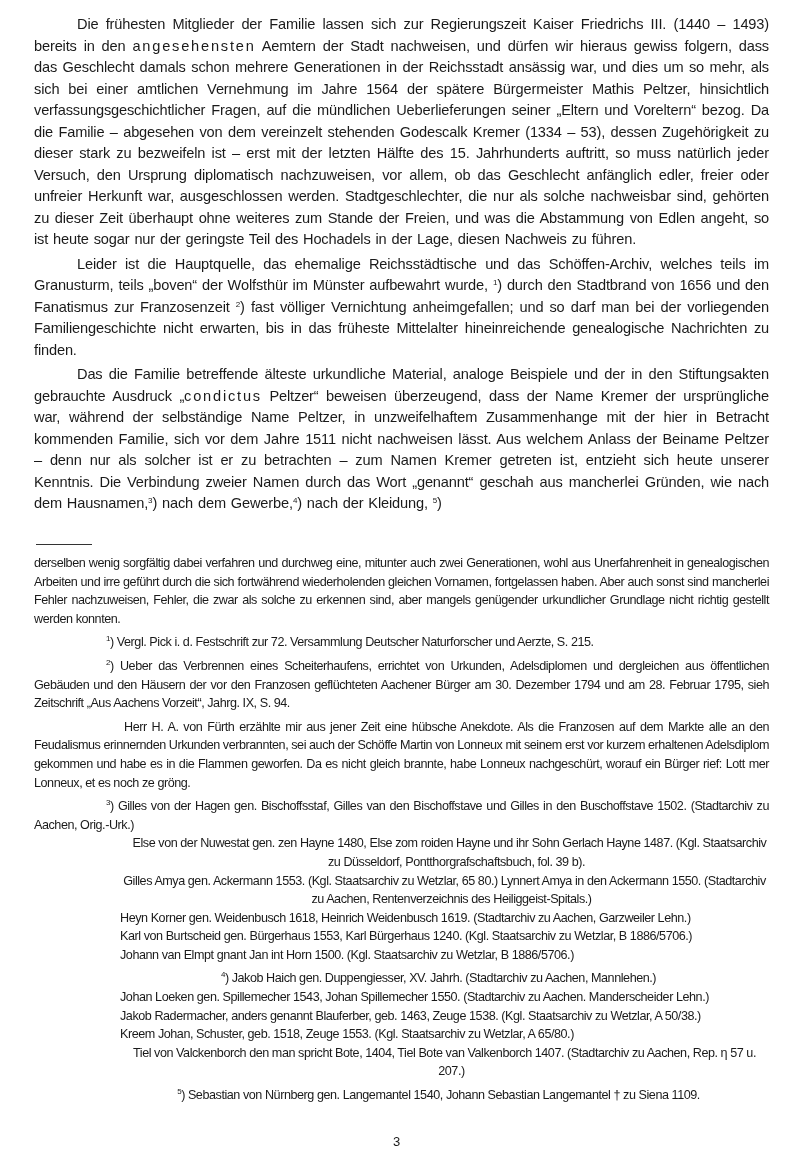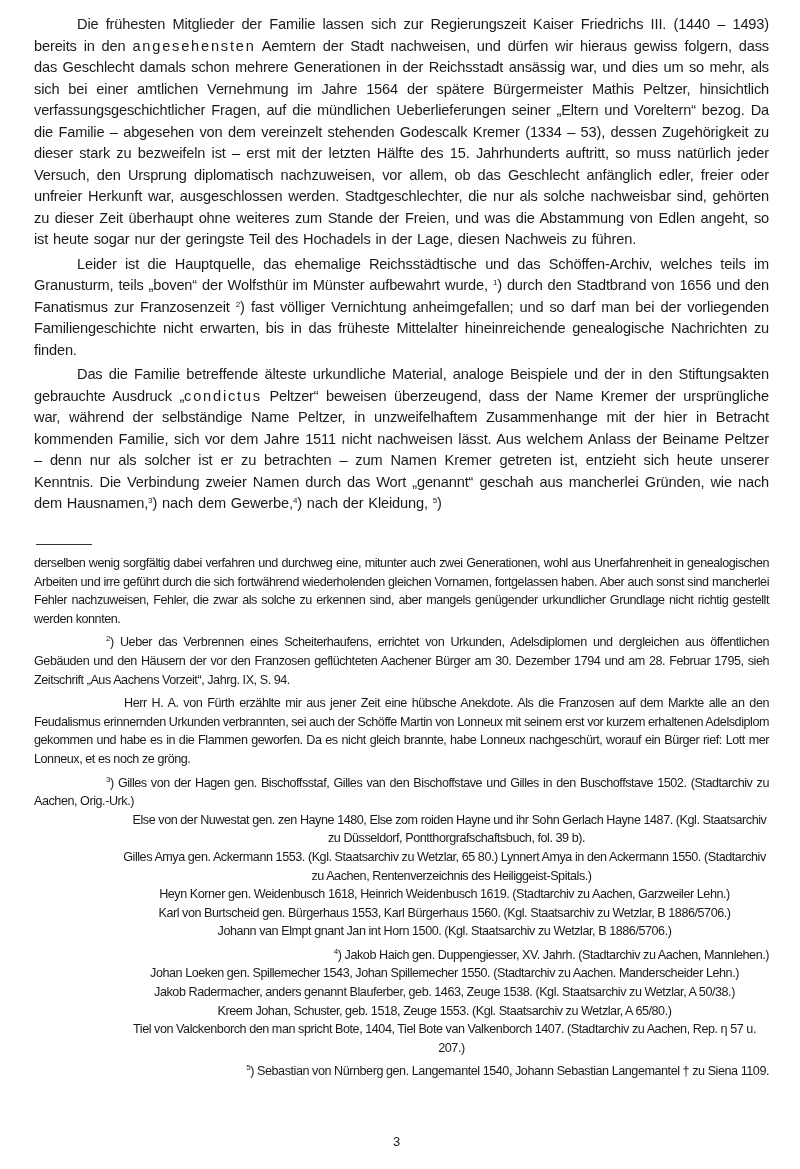--- a/index.html
+++ b/index.html
@@ -10,52 +10,53 @@
           font-size: 14.6px; line-height: 21.5px; text-align: justify; }
   .main p { margin: 0 0 3px 0; text-indent: 43px; letter-spacing: -0.15px; word-spacing: 1px; }
   .spaced { letter-spacing: 1.8px; }
   .rule { position: absolute; left: 36px; top: 544px; width: 56px; border-top: 1px solid #333; }
   .notes { position: absolute; left: 34px; top: 554px; width: 735px;
            font-family: "Liberation Sans", sans-serif;
            font-size: 12.6px; line-height: 18.6px; text-align: justify; letter-spacing: -0.45px; }
   .notes p { margin: 0; }
   .notes .gap { margin-top: 5px; }
   .notes .ind2 { text-indent: 72px; }
-  .notes .fnline { padding-left: 40px; text-indent: -14px; text-align: right; }
-  .notes .fnsub { padding-left: 86px; text-indent: 0; text-align: center; white-space: nowrap; }
+  .notes .fnline { padding-left: 40px; text-indent: -14px; text-align: center; }
+  .notes .fnsub { padding-left: 86px; text-indent: 0; text-align: left; white-space: nowrap; }
   .notes .fnsub-hang { padding-left: 100px; text-indent: -14px; text-align: center; }
   sup { font-size: 8px; vertical-align: 5px; line-height: 0; }
   .pagenum { position: absolute; left: 393px; top: 1134px; font-family: "Liberation Sans", sans-serif; font-size: 13px; }
 </style>
 </head>
 <body>
 
 <div class="page">
 
   <div class="main">
     <p><span>Die frühesten Mitglieder der Familie lassen sich zur Regierungszeit Kaiser Friedrichs III. (1440 – 1493) bereits in den </span><span class="spaced">angesehensten</span><span> Aemtern der Stadt nachweisen, und dürfen wir hieraus gewiss folgern, dass das Geschlecht damals schon mehrere Generationen in der Reichsstadt ansässig war, und dies um so mehr, als sich bei einer amtlichen Vernehmung im Jahre 1564 der spätere Bürgermeister Mathis Peltzer, hinsichtlich verfassungsgeschichtlicher Fragen, auf die mündlichen Ueberlieferungen seiner „Eltern und Voreltern“ bezog. Da die Familie – abgesehen von dem vereinzelt stehenden Godescalk Kremer (1334 – 53), dessen Zugehörigkeit zu dieser stark zu bezweifeln ist – erst mit der letzten Hälfte des 15. Jahrhunderts auftritt, so muss natürlich jeder Versuch, den Ursprung diplomatisch nachzuweisen, vor allem, ob das Geschlecht anfänglich edler, freier oder unfreier Herkunft war, ausgeschlossen werden. Stadtgeschlechter, die nur als solche nachweisbar sind, gehörten zu dieser Zeit überhaupt ohne weiteres zum Stande der Freien, und was die Abstammung von Edlen angeht, so ist heute sogar nur der geringste Teil des Hochadels in der Lage, diesen Nachweis zu führen.</span></p>
     <p><span>Leider ist die Hauptquelle, das ehemalige Reichsstädtische und das Schöffen-Archiv, welches teils im Granusturm, teils „boven“ der Wolfsthür im Münster aufbewahrt wurde,</span> <sup>1</sup><span>) durch den Stadtbrand von 1656 und den Fanatismus zur Franzosenzeit</span> <sup>2</sup><span>) fast völliger Vernichtung anheimgefallen; und so darf man bei der vorliegenden Familiengeschichte nicht erwarten, bis in das früheste Mittelalter hineinreichende genealogische Nachrichten zu finden.</span></p>
     <p><span>Das die Familie betreffende älteste urkundliche Material, analoge Beispiele und der in den Stiftungsakten gebrauchte Ausdruck „</span><span class="spaced">condictus</span><span> Peltzer“ beweisen überzeugend, dass der Name Kremer der ursprüngliche war, während der selbständige Name Peltzer, in unzweifelhaftem Zusammenhange mit der hier in Betracht kommenden Familie, sich vor dem Jahre 1511 nicht nachweisen lässt. Aus welchem Anlass der Beiname Peltzer – denn nur als solcher ist er zu betrachten – zum Namen Kremer getreten ist, entzieht sich heute unserer Kenntnis. Die Verbindung zweier Namen durch das Wort „genannt“ geschah aus mancherlei Gründen, wie nach dem Hausnamen,</span><sup>3</sup><span>) nach dem Gewerbe,</span><sup>4</sup><span>) nach der Kleidung,</span> <sup>5</sup><span>)</span></p>
   </div>
 
   <div class="rule"></div>
 
   <div class="notes">
     <p>derselben wenig sorgfältig dabei verfahren und durchweg eine, mitunter auch zwei Generationen, wohl aus Unerfahrenheit in genealogischen Arbeiten und irre geführt durch die sich fortwährend wiederholenden gleichen Vornamen, fortgelassen haben. Aber auch sonst sind mancherlei Fehler nachzuweisen, Fehler, die zwar als solche zu erkennen sind, aber mangels genügender urkundlicher Grundlage nicht richtig gestellt werden konnten.</p>
 
+    <p class="gap ind2"><sup>1</sup><span>) Vergl. Pick i. d. Festschrift zur 72. Versammlung Deutscher Naturforscher und Aerzte, S. 215.</span></p>
 
     <p class="gap ind2"><sup>2</sup><span>) Ueber das Verbrennen eines Scheiterhaufens, errichtet von Urkunden, Adelsdiplomen und dergleichen aus öffentlichen Gebäuden und den Häusern der vor den Franzosen geflüchteten Aachener Bürger am 30. Dezember 1794 und am 28. Februar 1795, sieh Zeitschrift „Aus Aachens Vorzeit“, Jahrg. IX, S. 94.</span></p>
 
     <p class="gap" style="text-indent:90px">Herr H. A. von Fürth erzählte mir aus jener Zeit eine hübsche Anekdote. Als die Franzosen auf dem Markte alle an den Feudalismus erinnernden Urkunden verbrannten, sei auch der Schöffe Martin von Lonneux mit seinem erst vor kurzem erhaltenen Adelsdiplom gekommen und habe es in die Flammen geworfen. Da es nicht gleich brannte, habe Lonneux nachgeschürt, worauf ein Bürger rief: Lott mer Lonneux, et es noch ze gröng.</p>
 
     <p class="gap ind2"><sup>3</sup><span>) Gilles von der Hagen gen. Bischoffsstaf, Gilles van den Bischoffstave und Gilles in den Buschoffstave 1502. (Stadtarchiv zu Aachen, Orig.-Urk.)</span></p>
     <p class="fnsub-hang" style="padding-left:110px">Else von der Nuwestat gen. zen Hayne 1480, Else zom roiden Hayne und ihr Sohn Gerlach Hayne 1487. (Kgl. Staatsarchiv zu Düsseldorf, Pontthorgrafschaftsbuch, fol. 39 b).</p>
     <p class="fnsub-hang">Gilles Amya gen. Ackermann 1553. (Kgl. Staatsarchiv zu Wetzlar, 65 80.) Lynnert Amya in den Ackermann 1550. (Stadtarchiv zu Aachen, Rentenverzeichnis des Heiliggeist-Spitals.)</p>
     <p class="fnsub">Heyn Korner gen. Weidenbusch 1618, Heinrich Weidenbusch 1619. (Stadtarchiv zu Aachen, Garzweiler Lehn.)</p>
-    <p class="fnsub">Karl von Burtscheid gen. Bürgerhaus 1553, Karl Bürgerhaus 1560. (Kgl. Staatsarchiv zu Wetzlar, B 1886/5706.)</p>
+    <p class="fnsub">Karl von Burtscheid gen. Bürgerhaus 1553, Karl Bürgerhaus 1240. (Kgl. Staatsarchiv zu Wetzlar, B 1886/5706.)</p>
     <p class="fnsub">Johann van Elmpt gnant Jan int Horn 1500. (Kgl. Staatsarchiv zu Wetzlar, B 1886/5706.)</p>
 
     <p class="gap fnline" style="padding-left:86px;text-indent:-12px"><sup>4</sup><span>) Jakob Haich gen. Duppengiesser, XV. Jahrh. (Stadtarchiv zu Aachen, Mannlehen.)</span></p>
     <p class="fnsub">Johan Loeken gen. Spillemecher 1543, Johan Spillemecher 1550. (Stadtarchiv zu Aachen. Manderscheider Lehn.)</p>
     <p class="fnsub">Jakob Radermacher, anders genannt Blauferber, geb. 1463, Zeuge 1538. (Kgl. Staatsarchiv zu Wetzlar, A 50/38.)</p>
     <p class="fnsub">Kreem Johan, Schuster, geb. 1518, Zeuge 1553. (Kgl. Staatsarchiv zu Wetzlar, A 65/80.)</p>
     <p class="fnsub-hang">Tiel von Valckenborch den man spricht Bote, 1404, Tiel Bote van Valkenborch 1407. (Stadtarchiv zu Aachen, Rep. η 57 u. 207.)</p>
 
     <p class="gap fnline" style="padding-left:86px;text-indent:-12px"><sup>5</sup><span>) Sebastian von Nürnberg gen. Langemantel 1540, Johann Sebastian Langemantel † zu Siena 1109.</span></p>
   </div>

